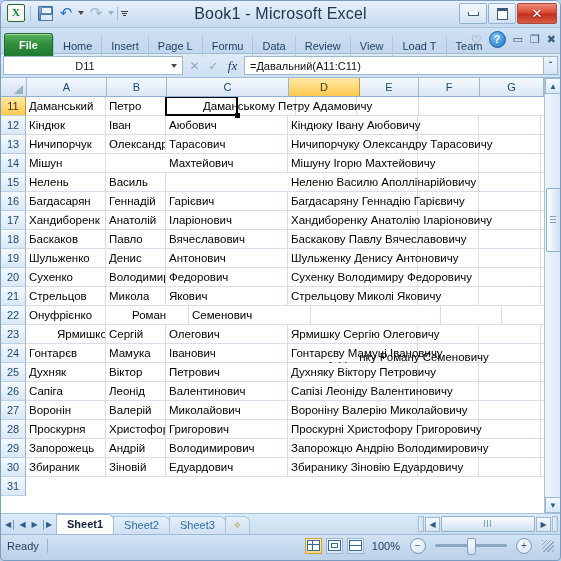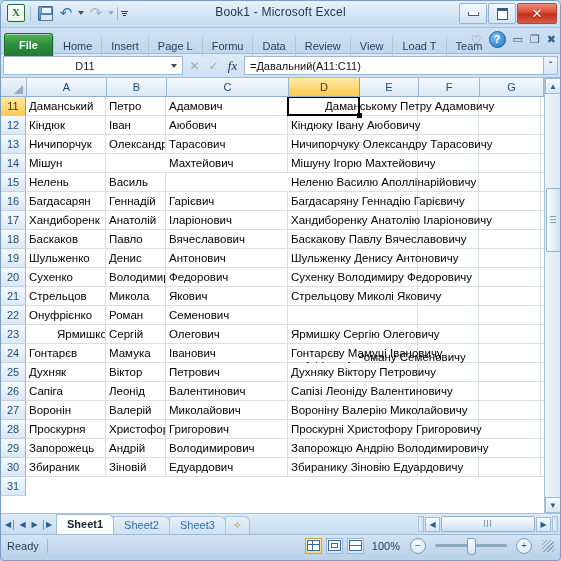--- a/index.html
+++ b/index.html
@@ -42,21 +42,21 @@
   .arrow-redo{color:#9db6cd;}
   .tri{width:0;height:0;border-left:3px solid transparent;border-right:3px solid transparent;border-top:4px solid #4a4a4a;}
   .tri.dim{border-top-color:#9aadbf;}
   .qat-more{display:flex;align-items:center;gap:1px;}
   .qat-more .bar{width:1px;height:13px;background:#9db6cd;margin-right:2px;}
   .qat-more .lines{display:flex;flex-direction:column;gap:1px;align-items:center;}
   .qat-more .lines i{display:block;width:7px;height:1px;background:#3c3c3c;}
 
   .title{
     position:absolute;left:0;right:0;top:4px;text-align:center;
-    font-size:12px;color:#21374d;letter-spacing:.2px;
+    font-size:16px;color:#21374d;letter-spacing:.2px;
   }
   .wincontrols{position:absolute;right:3px;top:2px;display:flex;gap:1px;}
   .wbtn{
     width:26px;height:19px;border:1px solid #93b2cf;border-radius:2px;
     background:linear-gradient(180deg,#f2f8fd,#d2e2f1);
     display:flex;align-items:center;justify-content:center;
   }
   .wbtn.close{
     width:38px;border-color:#a94b41;
     background:linear-gradient(180deg,#ef8b7e 0%,#d9452f 48%,#bf2f1c 52%,#d85c45 100%);
@@ -392,21 +392,20 @@
           <div class="rh">27</div>
           <div class="rh">28</div>
           <div class="rh">29</div>
           <div class="rh">30</div>
           <div class="rh">31</div>
         </div>
       <div class="cells" id="cells">
           <div class="row">
             <div class="cell" style="flex-basis: 80px; width: 80px;">Даманський</div>
             <div class="cell" style="flex-basis: 60px; width: 60px;">Петро</div>
-            <div class="cell" style="flex-basis: 122px; width: 122px;">Адамович</div>
             <div class="cell d-overflow sel-box" style="flex-basis: 71px; width: 71px;">Даманському Петру Адамовичу<span class="selhandle"></span></div>
             <div class="cell e" style="flex-basis: 59px; width: 59px; background: transparent;"></div>
             <div class="cell f" style="flex-basis: 61px; width: 61px; background: transparent;"></div>
             <div class="cell g" style="flex-basis: 62px; width: 62px; background: transparent;"></div>
           </div>
           <div class="row">
             <div class="cell" style="flex-basis: 80px; width: 80px;">Кіндюк</div>
             <div class="cell" style="flex-basis: 60px; width: 60px;">Іван</div>
             <div class="cell" style="flex-basis: 122px; width: 122px;">Аюбович</div>
             <div class="cell d-overflow" style="flex-basis: 71px; width: 71px;">Кіндюку Івану Аюбовичу</div>
@@ -490,21 +489,21 @@
             <div class="cell" style="flex-basis: 80px; width: 80px;">Стрельцов</div>
             <div class="cell" style="flex-basis: 60px; width: 60px;">Микола</div>
             <div class="cell" style="flex-basis: 122px; width: 122px;">Якович</div>
             <div class="cell d-overflow" style="flex-basis: 71px; width: 71px;">Стрельцову Миколі Яковичу</div>
             <div class="cell e" style="flex-basis: 59px; width: 59px; background: transparent;"></div>
             <div class="cell f" style="flex-basis: 61px; width: 61px; background: transparent;"></div>
             <div class="cell g" style="flex-basis: 62px; width: 62px; background: transparent;"></div>
           </div>
           <div class="row">
             <div class="cell" style="flex-basis: 80px; width: 80px;">Онуфрієнко</div>
-            <div class="cell" style="flex-basis: 60px; width: 60px;">Роман</div>
+            <div class="cell" style="flex-basis: 60px; width: 60px; margin-left: 23px;">Роман</div>
             <div class="cell" style="flex-basis: 122px; width: 122px;">Семенович</div>
             <div class="cell d-overflow" style="flex-basis: 71px; width: 71px; margin-top: 42px;">Онуфрієнку Роману Семеновичу</div>
             <div class="cell e" style="flex-basis: 59px; width: 59px; background: transparent;"></div>
             <div class="cell f" style="flex-basis: 61px; width: 61px; background: transparent;"></div>
             <div class="cell g" style="flex-basis: 62px; width: 62px; background: transparent;"></div>
           </div>
           <div class="row">
             <div class="cell" style="flex-basis: 80px; width: 80px; padding-left: 31px;">Ярмишко</div>
             <div class="cell" style="flex-basis: 60px; width: 60px;">Сергій</div>
             <div class="cell" style="flex-basis: 122px; width: 122px;">Олегович</div>

